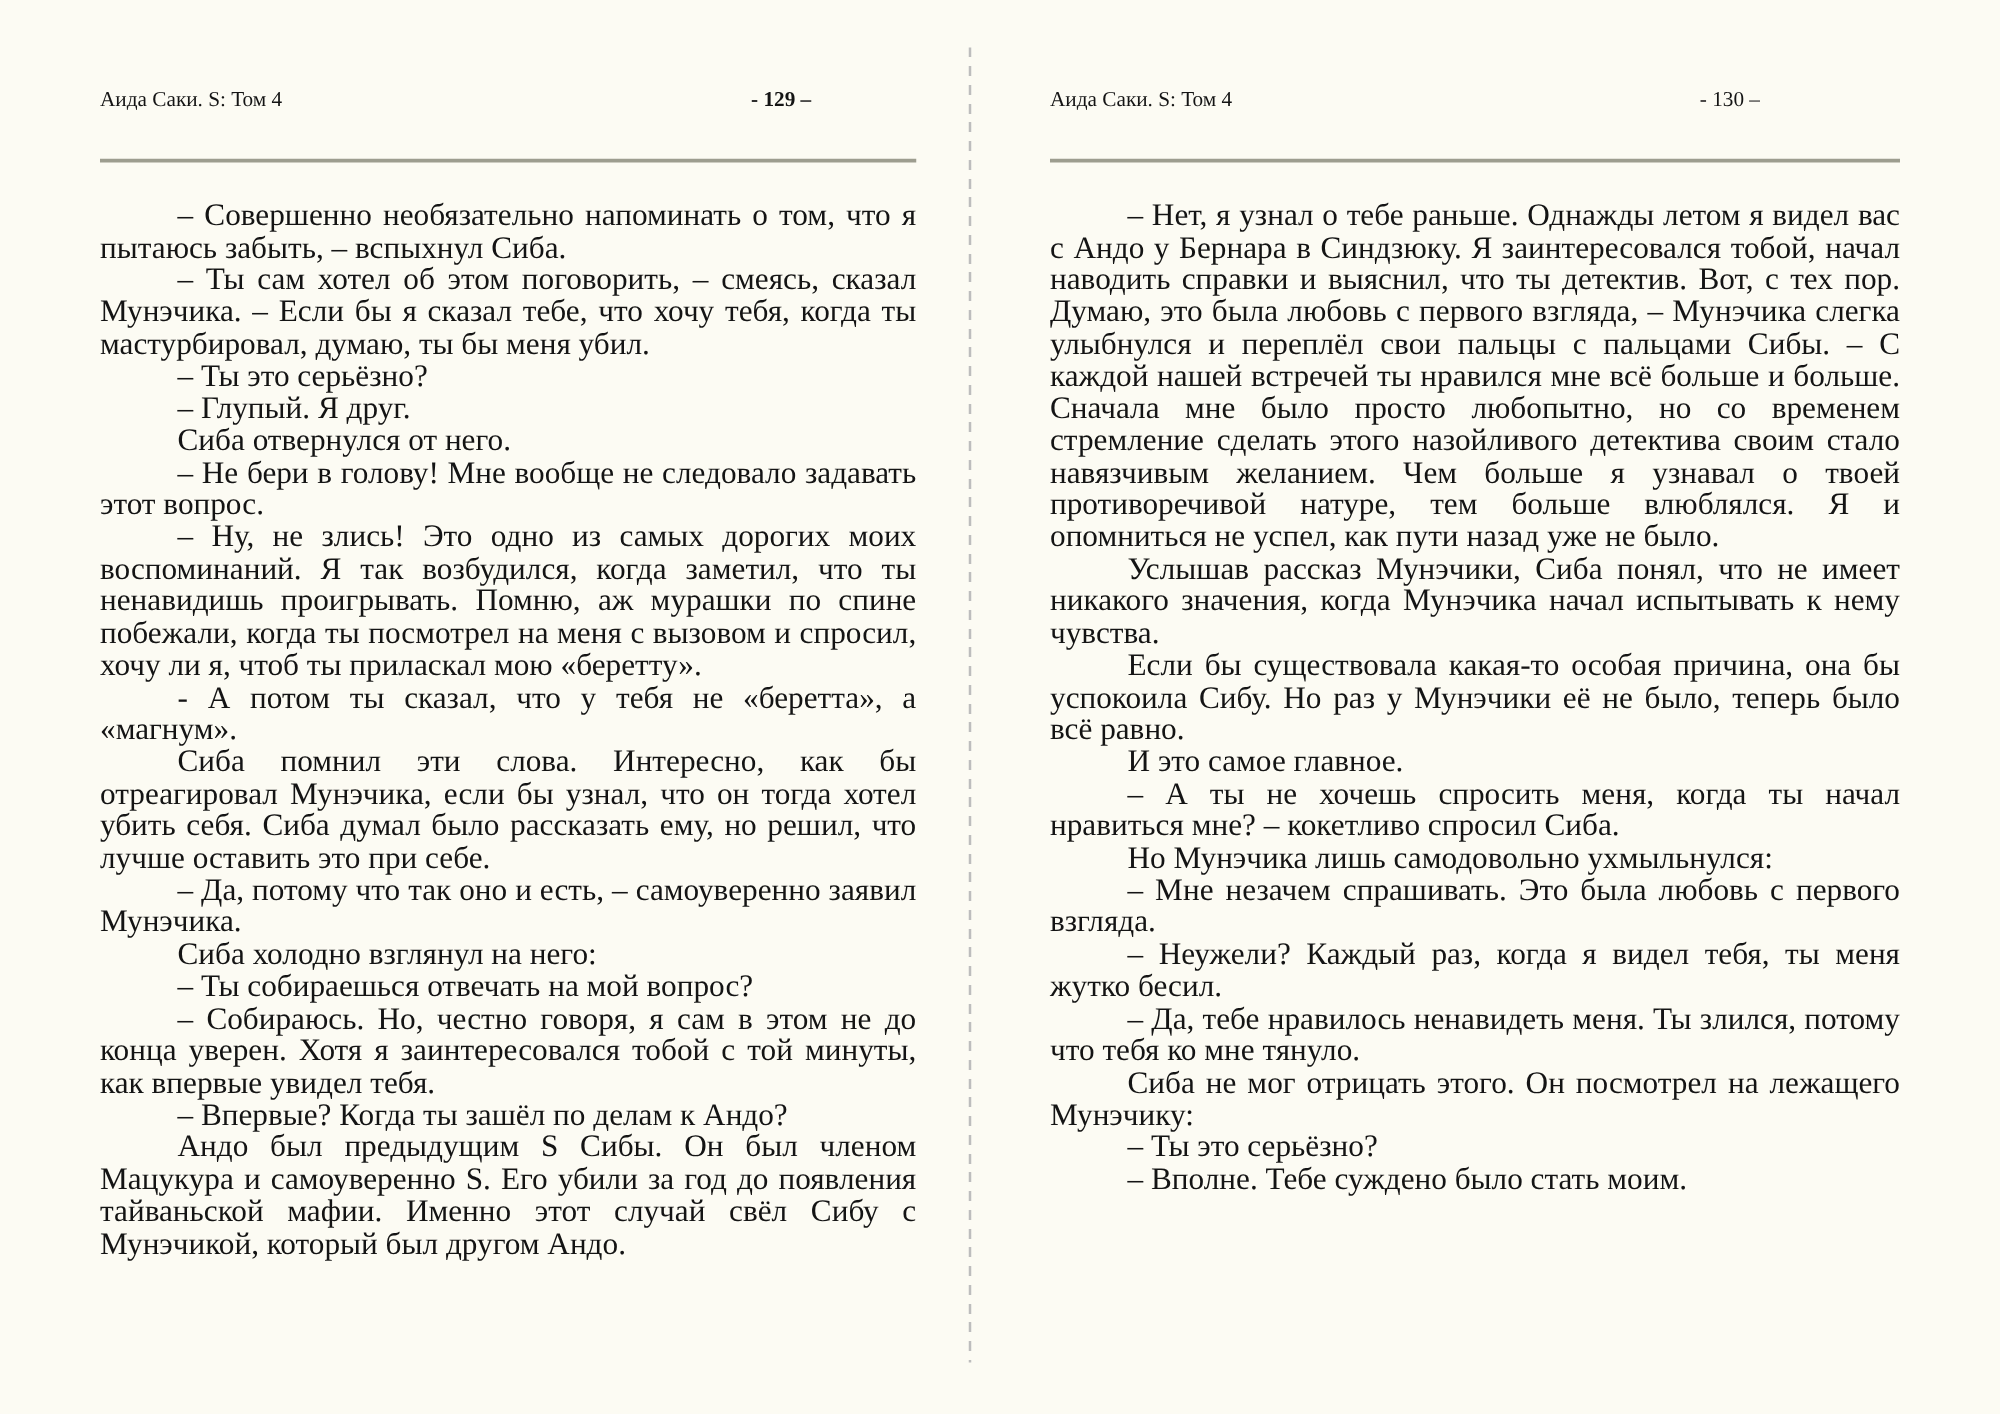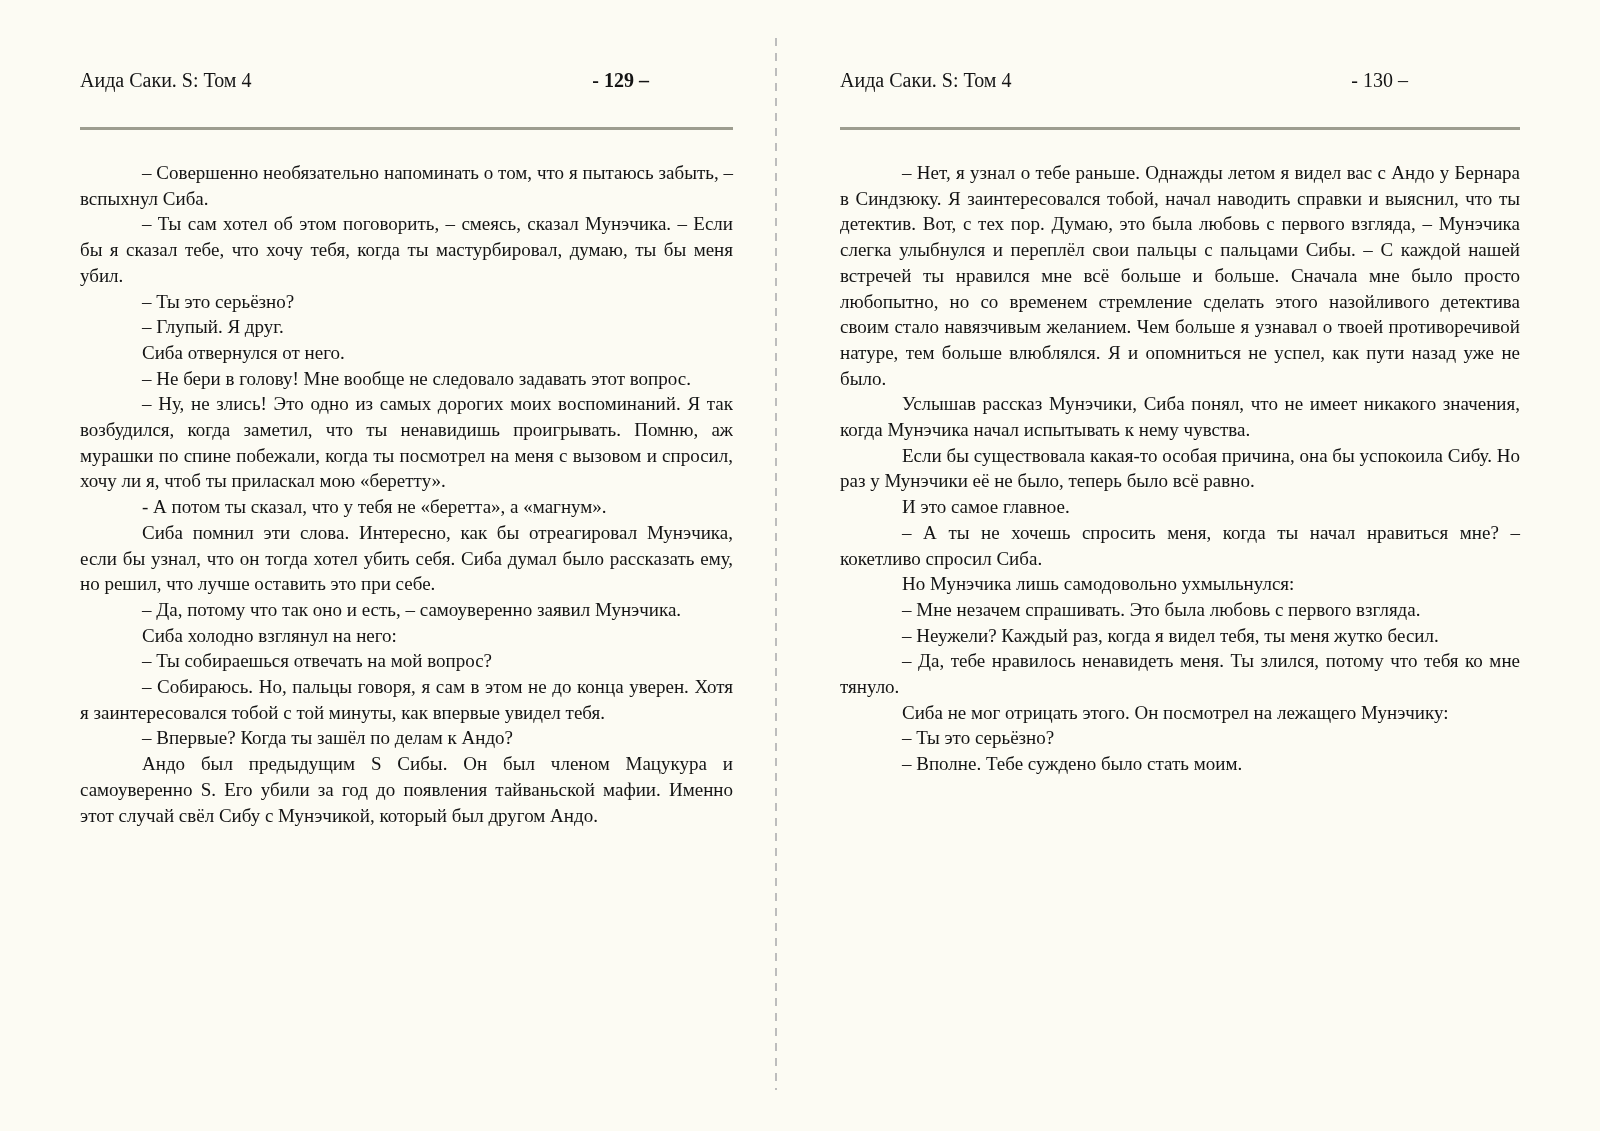--- a/index.html
+++ b/index.html
@@ -19,36 +19,36 @@
     position: absolute;
     top: 66px;
   }
   .page-left  { left: 80px;  width: 653px; }
   .page-right { left: 840px; width: 680px; }
 
   .page-header {
     display: flex;
     justify-content: space-between;
     align-items: baseline;
-    font-size: 20px;
+    font-size: 17px;
     line-height: 28px;
     white-space: nowrap;
   }
   .page-left  .page-number { padding-right: 84px; font-weight: bold; }
   .page-right .page-number { padding-right: 112px; text-align: right; }
 
   .header-rule {
     height: 3px;
     background: #9d9d8f;
     margin-top: 33px;
   }
 
   .page-body {
     margin-top: 30px;
-    font-size: 19px;
+    font-size: 25px;
     line-height: 25.7px;
     text-align: justify;
     text-align-last: left;
   }
   .page-body p {
     margin: 0;
     padding: 0;
     text-indent: 62px;
   }
 
@@ -82,21 +82,21 @@
       <p>– Ты это серьёзно?</p>
       <p>– Глупый. Я друг.</p>
       <p>Сиба отвернулся от него.</p>
       <p>– Не бери в голову! Мне вообще не следовало задавать этот вопрос.</p>
       <p>– Ну, не злись! Это одно из самых дорогих моих воспоминаний. Я так возбудился, когда заметил, что ты ненавидишь проигрывать. Помню, аж мурашки по спине побежали, когда ты посмотрел на меня с вызовом и спросил, хочу ли я, чтоб ты приласкал мою «беретту».</p>
       <p>- А потом ты сказал, что у тебя не «беретта», а «магнум».</p>
       <p>Сиба помнил эти слова. Интересно, как бы отреагировал Мунэчика, если бы узнал, что он тогда хотел убить себя. Сиба думал было рассказать ему, но решил, что лучше оставить это при себе.</p>
       <p>– Да, потому что так оно и есть, – самоуверенно заявил Мунэчика.</p>
       <p>Сиба холодно взглянул на него:</p>
       <p>– Ты собираешься отвечать на мой вопрос?</p>
-      <p>– Собираюсь. Но, пальцы говоря, я сам в этом не до конца уверен. Хотя я заинтересовался тобой с той минуты, как впервые увидел тебя.</p>
+      <p>– Собираюсь. Но, честно говоря, я сам в этом не до конца уверен. Хотя я заинтересовался тобой с той минуты, как впервые увидел тебя.</p>
       <p>– Впервые? Когда ты зашёл по делам к Андо?</p>
       <p>Андо был предыдущим S Сибы. Он был членом Мацукура и самоуверенно S. Его убили за год до появления тайваньской мафии. Именно этот случай свёл Сибу с Мунэчикой, который был другом Андо.</p>
     </div>
   </div>
 
   <div class="page-divider"></div>
 
   <div class="page page-right">
     <div class="page-header">
       <span class="running-title">Аида Саки. S: Том 4</span>

